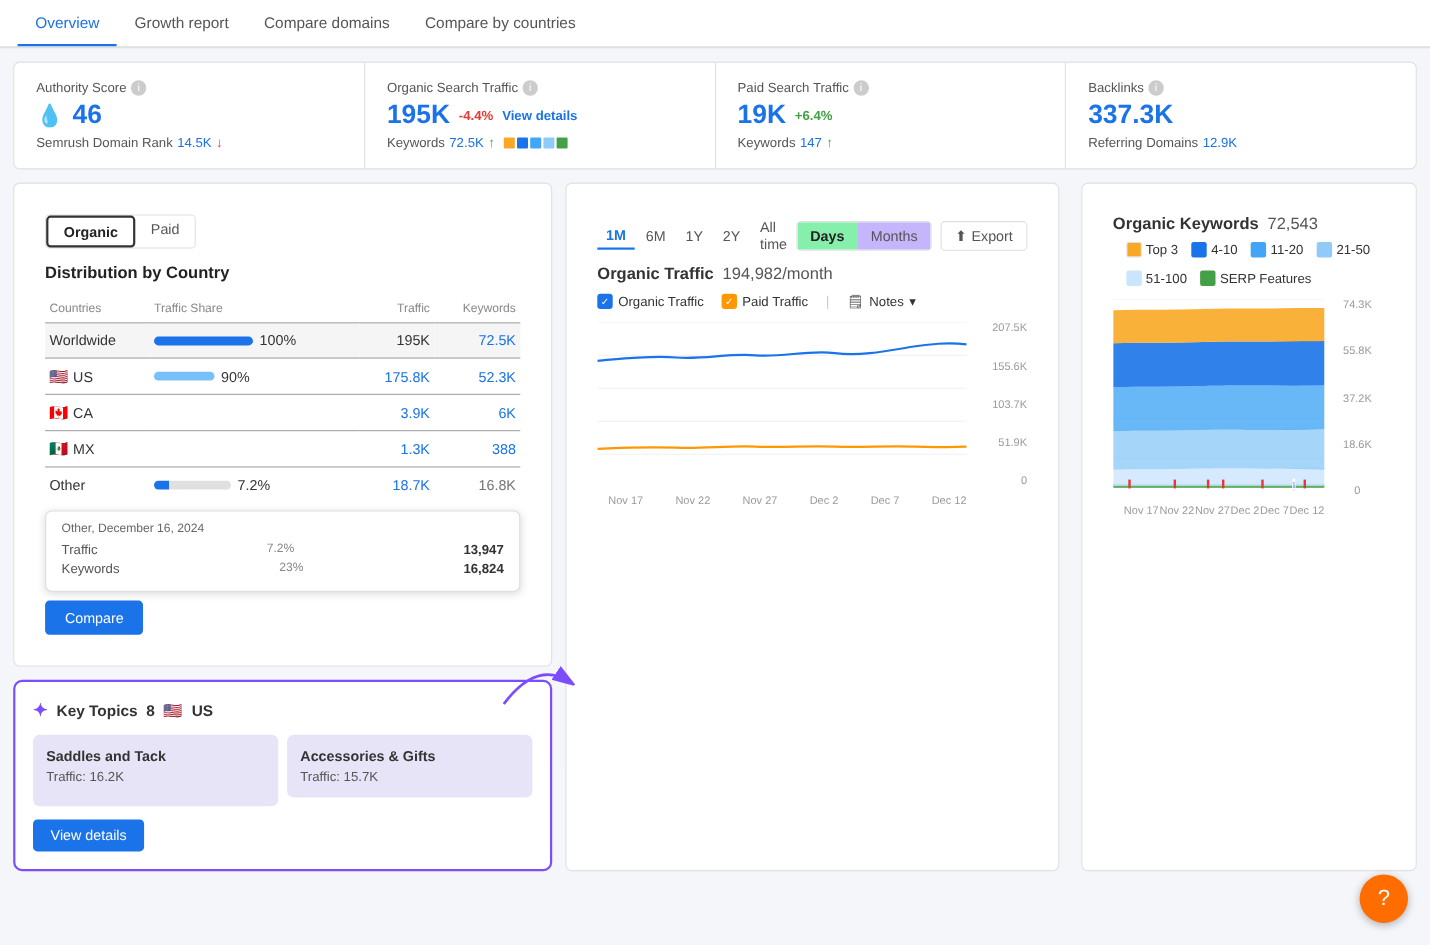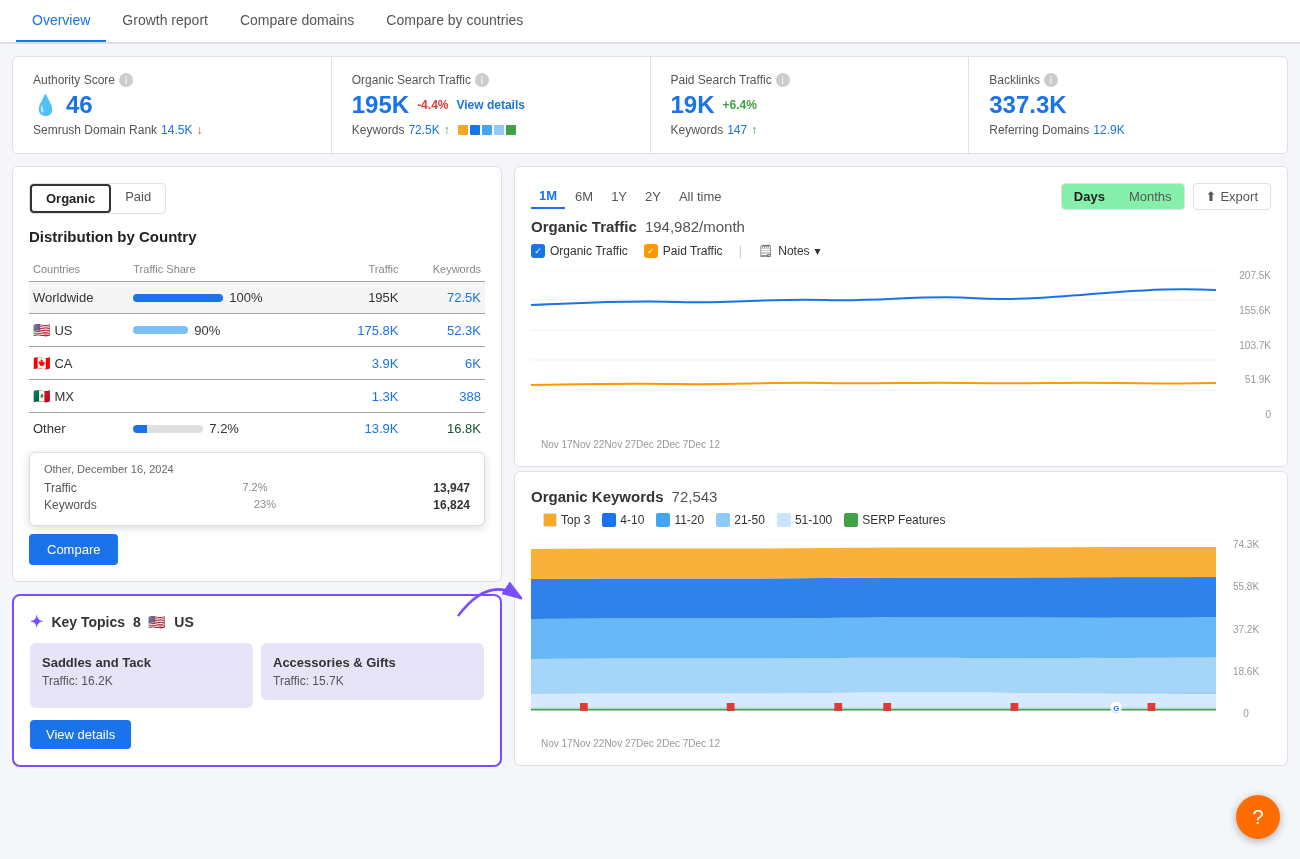--- a/index.html
+++ b/index.html
@@ -18,24 +18,24 @@
     .metric-link { font-size: 12px; color: #1a73e8; cursor: pointer; }
     .metric-sub { font-size: 12px; color: #555; margin-top: 4px; display: flex; align-items: center; gap: 4px; }
     .metric-sub span.blue { color: #1a73e8; }
     .metric-sub .arrow-down { color: #e53935; }
     .keyword-bars { display: flex; gap: 2px; margin-left: 4px; }
     .keyword-bar { height: 10px; width: 10px; border-radius: 1px; }
 
     
     .main-content { display: flex; gap: 12px; padding: 0 12px 12px; }
     .left-panel { width: 490px; flex-shrink: 0; display: flex; flex-direction: column; gap: 12px; }
-    .right-panel { flex: 1; display: flex; flex-direction: column; gap: 4px; }
-
-    
-    .card { background: #fff; border: 1px solid #e0e0e0; border-radius: 6px; padding: 16px; }
+    .right-panel { flex: 1; display: flex; flex-direction: row; gap: 20px; }
+
+    
+    .card { background: #fff; border: 1px solid #e0e0e0; border-radius: 6px; padding: 28px; }
 
     
     .toggle-tabs { display: flex; border: 1px solid #e0e0e0; border-radius: 4px; width: fit-content; margin-bottom: 14px; }
     .toggle-tab { padding: 5px 14px; cursor: pointer; font-size: 13px; color: #555; }
     .toggle-tab.active { background: #fff; border: 2px solid #333; border-radius: 4px; font-weight: 600; color: #222; }
 
     .section-title { font-size: 15px; font-weight: 700; color: #222; margin-bottom: 12px; }
 
     .dist-table { width: 100%; border-collapse: collapse; }
     .dist-table th { font-size: 11px; color: #888; font-weight: 400; padding: 6px 4px; text-align: left; }
@@ -72,34 +72,34 @@
     .view-details-btn { background: #1a73e8; color: #fff; border: none; border-radius: 4px; padding: 7px 16px; cursor: pointer; font-size: 13px; margin-top: 12px; }
     .chart-title-row { display: flex; align-items: baseline; gap: 8px; }
     .chart-title { font-size: 15px; font-weight: 700; }
     .chart-value { font-size: 15px; color: #555; }
 
     .time-tabs { display: flex; align-items: center; gap: 2px; }
     .time-tab { padding: 4px 8px; cursor: pointer; font-size: 13px; color: #555; }
     .time-tab.active { color: #1a73e8; border-bottom: 2px solid #1a73e8; font-weight: 600; }
 
     .toggle-group { display: flex; border: 1px solid #e0e0e0; border-radius: 4px; overflow: hidden; }
-    .toggle-group-btn { padding: 5px 12px; background: #86efac; border: none; cursor: pointer; font-size: 13px; color: #555; }
+    .toggle-group-btn { padding: 5px 12px; background: #c4b5fd; border: none; cursor: pointer; font-size: 13px; color: #555; }
     .toggle-group-btn.active { background: #86efac; font-weight: 600; color: #222; }
 
     .export-btn { display: flex; align-items: center; gap: 4px; border: 1px solid #e0e0e0; border-radius: 4px; padding: 5px 12px; background: #fff; cursor: pointer; font-size: 13px; color: #555; }
 
     
     .legend { display: flex; align-items: center; gap: 16px; margin: 8px 0 12px; }
     .legend-item { display: flex; align-items: center; gap: 5px; font-size: 12px; }
     .legend-check { width: 14px; height: 14px; border-radius: 3px; display: flex; align-items: center; justify-content: center; font-size: 9px; color: #fff; }
     .legend-sep { color: #ccc; }
 
     
     .chart-container { position: relative; }
-    .x-labels { display: flex; font-size: 10px; color: #999; margin-top: 16px; padding: 0 10px; }
+    .x-labels { display: flex; justify-content: space-between; font-size: 10px; color: #999; margin-top: 4px; padding: 0 10px; }
 
     
     .kw-legend { display: flex; align-items: center; gap: 12px; margin: 8px 12px 12px; flex-wrap: wrap; }
     .kw-legend-item { display: flex; align-items: center; gap: 4px; font-size: 12px; }
 
     
     .help-btn { position: fixed; bottom: 20px; right: 20px; width: 44px; height: 44px; border-radius: 50%; background: #ff6d00; color: #fff; border: none; font-size: 20px; cursor: pointer; display: flex; align-items: center; justify-content: center; box-shadow: 0 2px 8px rgba(0,0,0,0.3); z-index: 100; }
 
     .info-icon { display: inline-flex; align-items: center; justify-content: center; width: 14px; height: 14px; border-radius: 50%; background: #ccc; color: #fff; font-size: 10px; cursor: pointer; }
   </style>
@@ -249,22 +249,22 @@
           </tr>
 
           <tr>
             <td>Other</td>
             <td>
               <div style="display:flex; align-items:center; gap:6px;">
                 <div style="width:70px; height:8px; border-radius:4px; background:linear-gradient(to right, #1a73e8 20%, #e0e0e0 20%);"></div>
                 <span>7.2%</span>
               </div>
             </td>
-            <td style="text-align:right; color:#1a73e8;">13.9K</td>
-            <td style="text-align:right; color:#14532d;">16.8K</td>
+            <td style="text-align:right; color:#1a73e8;">18.7K</td>
+            <td style="text-align:right; color:#737373;">16.8K</td>
           </tr>
         </tbody>
       </table>
 
       
       <div class="tooltip-box" style="position:relative; left:0; top:0; margin-top:8px;">
         <div class="tooltip-title">Other, December 16, 2024</div>
         <div class="tooltip-row">
           <span class="tooltip-label">Traffic</span>
           <span style="color:#888; font-size:11px;">7.2%</span>

